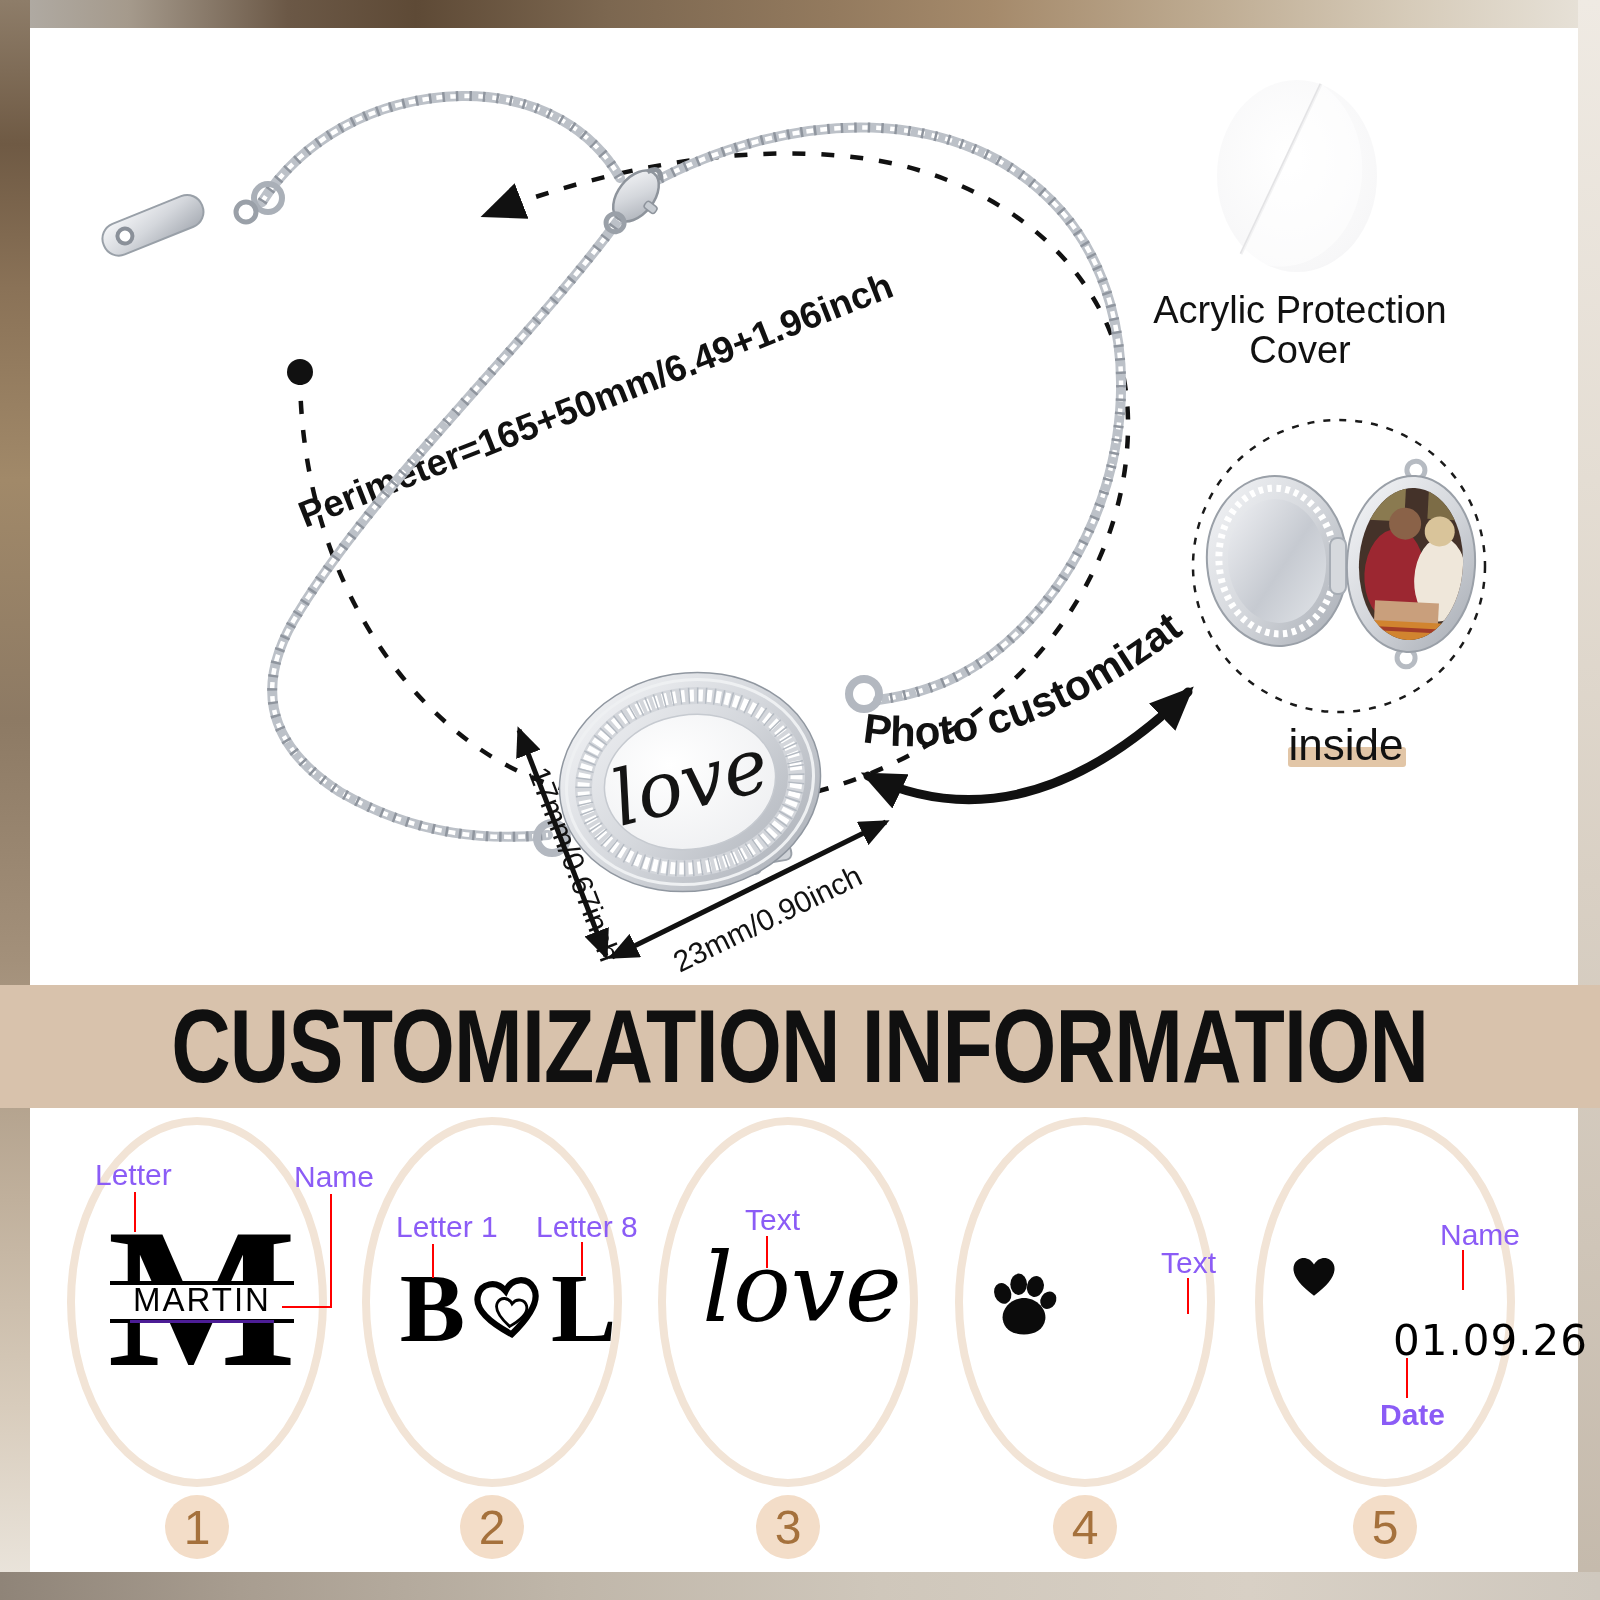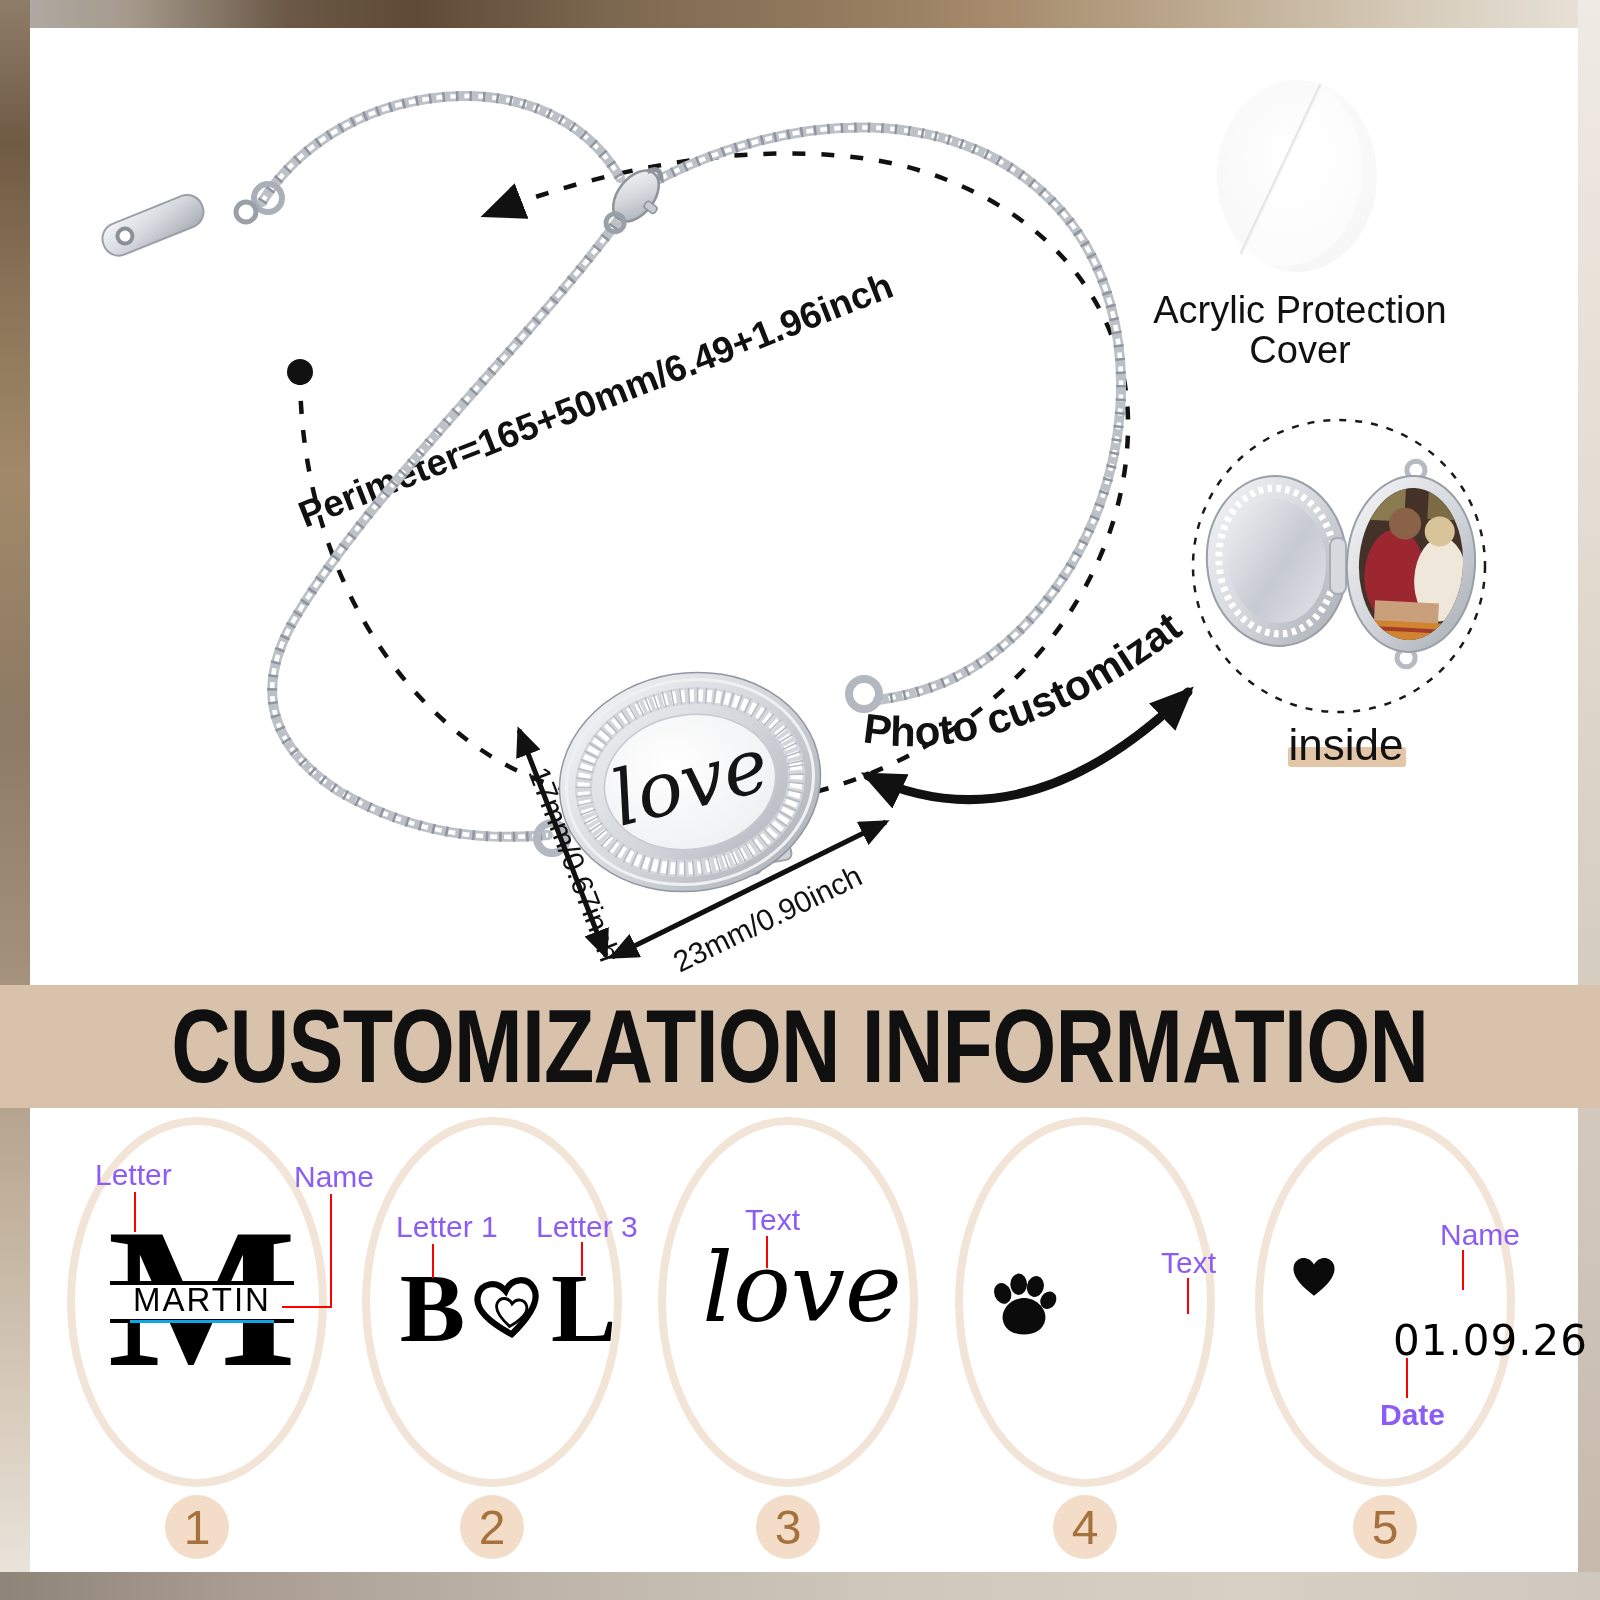--- a/index.html
+++ b/index.html
@@ -33,21 +33,21 @@
   .oval{position:absolute;width:260px;height:370px;border:8px solid #f2e4d6;border-radius:50%;
         box-sizing:border-box;background:#fff;z-index:3;}
   .red-label{position:absolute;color:#8b5cf6;font-size:30px;z-index:5;white-space:nowrap;}
   .red-vline{position:absolute;width:2px;background:#ff0000;z-index:5;}
   .red-hline{position:absolute;height:2px;background:#ff0000;z-index:5;}
   .mono-m{position:absolute;left:92px;top:1198px;width:220px;text-align:center;z-index:3;
           font-family:"Liberation Serif",serif;font-weight:700;font-size:200px;line-height:1;color:#000;}
   .mono-band{position:absolute;left:110px;top:1281px;width:184px;height:42px;background:#fff;
           border-top:4px solid #000;border-bottom:4px solid #000;box-sizing:border-box;z-index:4;
           display:flex;align-items:center;justify-content:center;}
-  .mono-name{font-size:33px;letter-spacing:2px;color:#000;border-bottom:3px solid #0ea5e9;padding:0 3px 1px 3px;}
+  .mono-name{font-size:33px;letter-spacing:2px;color:#000;border-bottom:3px solid #4c1d95;padding:0 3px 1px 3px;}
   .bl-row{position:absolute;left:383px;top:1258px;width:250px;height:100px;z-index:3;
           display:flex;align-items:center;justify-content:center;gap:4px;}
   .bl-letter{font-family:"Liberation Serif",serif;font-weight:700;font-size:98px;line-height:1;color:#000;}
   .opt-script{position:absolute;z-index:3;color:#000;text-align:center;}
   .badge{position:absolute;top:1495px;width:64px;height:64px;border-radius:50%;background:#f3ddc8;
          color:#a5713c;font-size:48px;display:flex;align-items:center;justify-content:center;z-index:3;}
   .date-text{font-family:"DejaVu Sans","Liberation Sans",sans-serif;font-size:42px;letter-spacing:1px;}
 </style>
 </head>
 <body>
@@ -212,21 +212,21 @@
   <div class="red-label" style="left:294px;top:1160px;">Name</div>
   <div class="red-vline" style="left:330px;top:1194px;height:114px;"></div>
   <div class="red-hline" style="left:282px;top:1306px;width:50px;"></div>
   <div class="mono-m">M</div>
   <div class="mono-band">
     <span class="mono-name">MARTIN</span>
   </div>
 
   <div class="red-label" style="left:396px;top:1210px;text-align:center;">Letter 1</div>
   <div class="red-vline" style="left:432px;top:1244px;height:34px;"></div>
-  <div class="red-label" style="left:536px;top:1210px;">Letter 3</div>
+  <div class="red-label" style="left:536px;top:1210px;">Letter 8</div>
   <div class="red-vline" style="left:581px;top:1242px;height:34px;"></div>
   <div class="bl-row">
     <span class="bl-letter">B</span>
     <svg width="78" height="78" viewBox="0 0 100 100">
       <g fill="none" stroke="#000" stroke-linecap="round">
         <path d="M50,84 C20,62 8,44 14,29 C20,14 40,12 50,28 C60,12 80,14 86,29 C92,44 80,62 50,84 Z" stroke-width="8" transform="rotate(-8 50 50)"></path>
         <path d="M50,84 C20,62 8,44 14,29 C20,14 40,12 50,28 C60,12 80,14 86,29 C92,44 80,62 50,84 Z" stroke-width="7" transform="translate(28,30) scale(0.52) rotate(6 50 50)"></path>
       </g>
     </svg>
     <span class="bl-letter">L</span>

